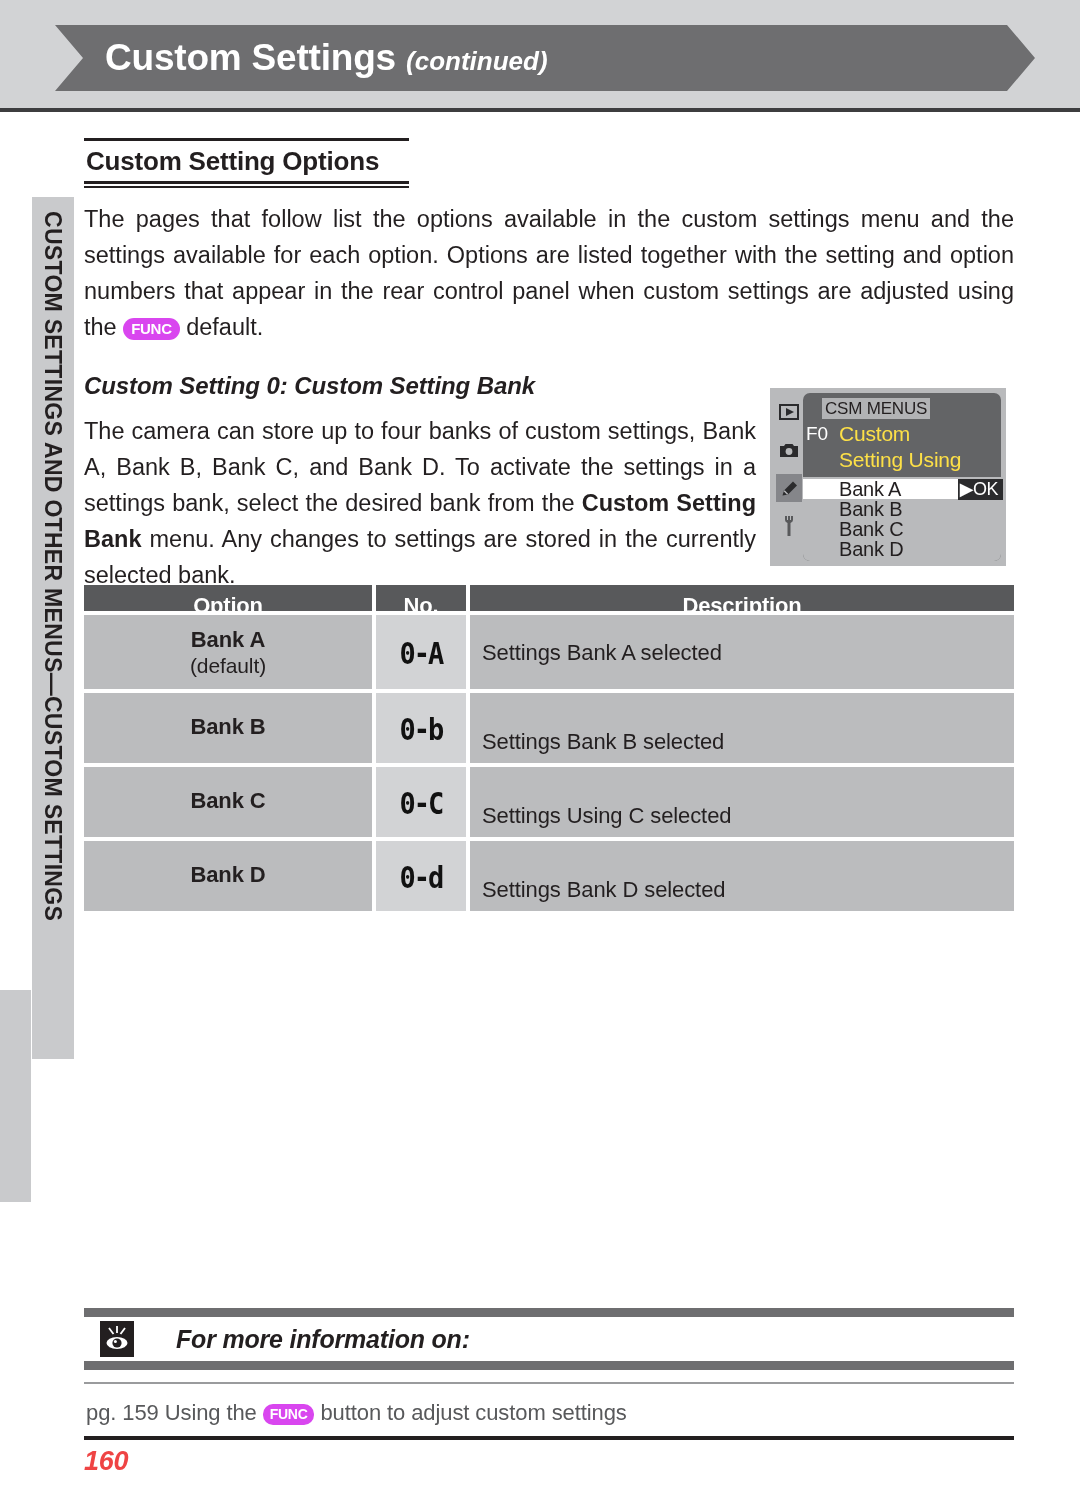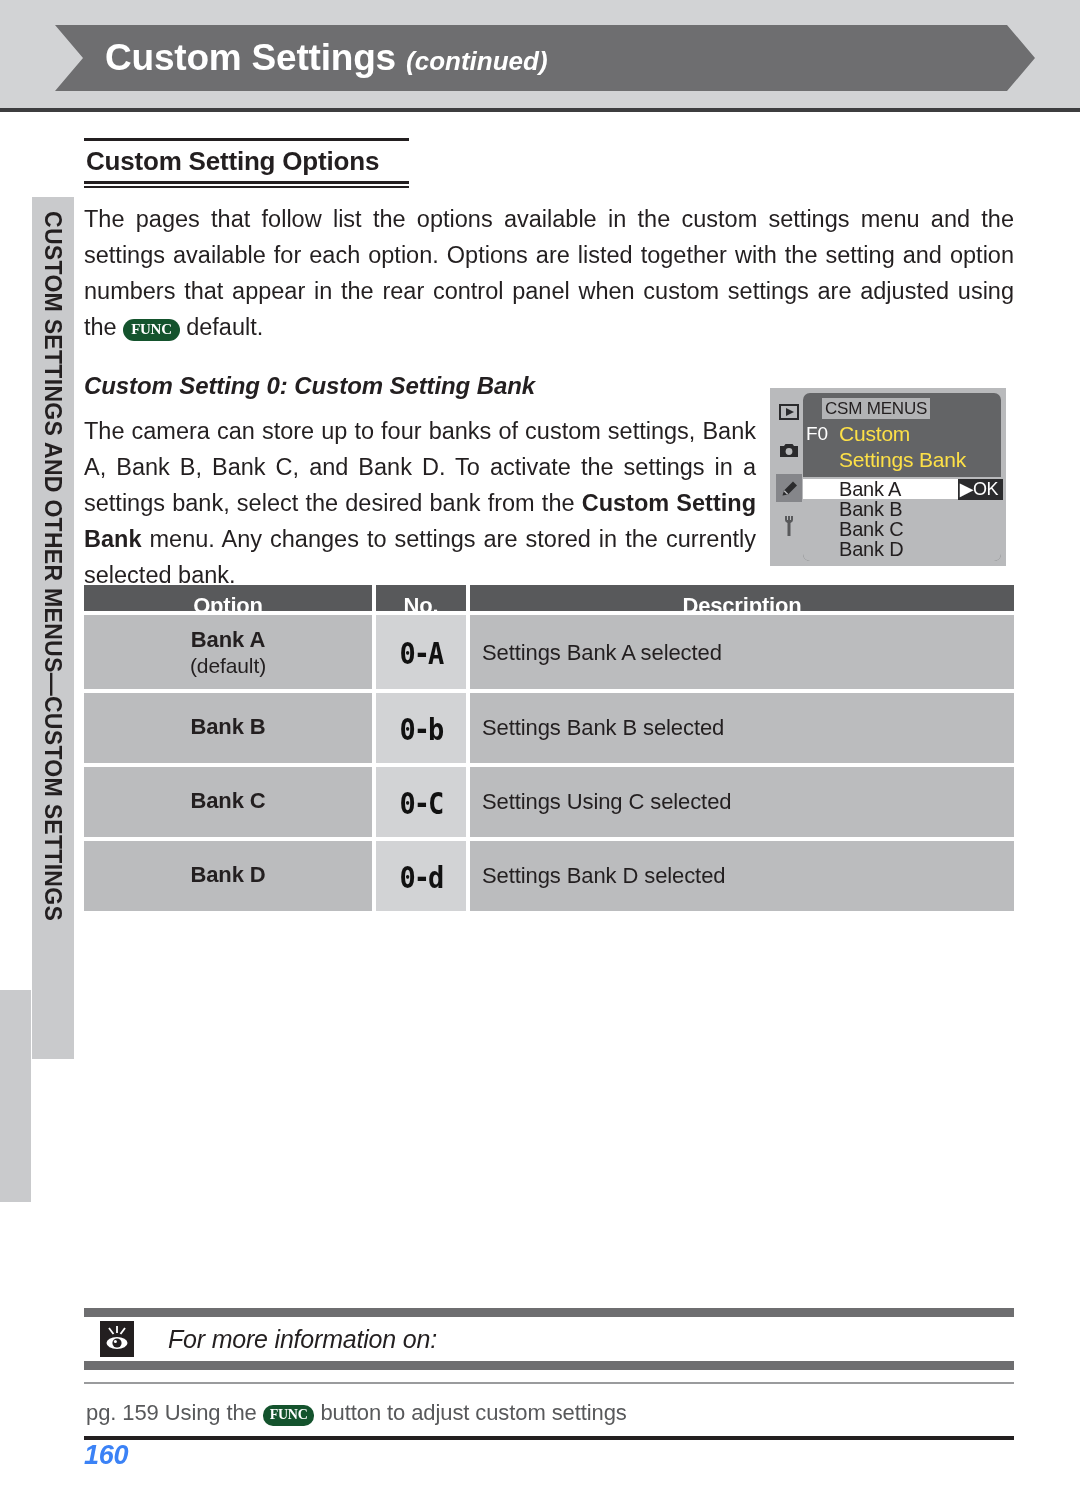--- a/index.html
+++ b/index.html
@@ -121,30 +121,30 @@
     font-size: 24px;
     font-style: italic;
     font-weight: bold;
     margin-top: 27px;
     letter-spacing: -0.1px;
     white-space: nowrap;
   }
 
   .func-badge {
     display: inline-block;
-    background: #14532d;
+    background: #d946ef;
     color: #ffffff;
     font-size: 15px;
     font-weight: bold;
     letter-spacing: -0.3px;
     border-radius: 11px;
     padding: 1px 8px 2px 8px;
     line-height: 19px;
     vertical-align: 1px;
-    font-family: Liberation Serif, serif;
+    font-family: Liberation Sans, sans-serif;
   }
   .func-badge.small {
     font-size: 14px;
     padding: 1px 7px 2px 7px;
     border-radius: 10px;
     line-height: 18px;
   }
 
   
   .lcd {
@@ -290,58 +290,59 @@
   }
 
   .r1 .c-opt, .r1 .c-no, .r1 .c-desc { height: 74px; }
   .r1 .cell-opt { padding-top: 12px; }
   .r1 .cell-no  { padding-top: 22px; }
   .r1 .cell-desc{ padding-top: 25px; }
 
   .rn .c-opt, .rn .c-no, .rn .c-desc { height: 70px; }
   .rn .cell-opt { padding-top: 21px; }
   .rn .cell-no  { padding-top: 20px; }
-  .rn .cell-desc{ padding-top: 22px; }
+  .rn .cell-desc{ padding-top: 36px; }
 
   
   .footer { position: absolute; left: 84px; top: 1308px; width: 930px; }
   .f-rule-top { height: 9px; background: #6e6e70; }
   .f-rule-bot { height: 9px; background: #6e6e70; margin-top: 0; }
   .f-mid { position: relative; height: 44px; background: #ffffff; }
   .eye-icon {
     position: absolute;
     left: 16px; top: 4px;
     width: 34px; height: 36px;
     background: #231f20;
     display: flex; align-items: center; justify-content: center;
   }
   .f-title {
     position: absolute;
-    left: 84px; top: 3px;
+    left: 92px; top: 3px;
     font-size: 25px;
     font-style: italic;
-    font-weight: normal;
+    font-weight: bold;
     line-height: 38px;
     color: #231f20;
     letter-spacing: -0.2px;
   }
   .f-thin { height: 2px; background: #9a9b9d; margin-top: 12px; }
   .f-line {
     font-size: 22px;
     color: #58595b;
     line-height: 30px;
     padding: 14px 0 8px 2px;
     letter-spacing: -0.1px;
   }
   .f-rule-black { height: 4px; background: #231f20; }
   .pageno {
     font-size: 27px;
     font-weight: bold;
     font-style: italic;
-    color: #3b82f6;
+    color: #ef4444;
+    padding-top: 6px;
     letter-spacing: -0.3px;
   }
 </style>
 </head>
 <body>
 
 <div class="header-band"></div>
 <div class="header-chevron"></div>
 <div class="header-title">
   <span>Custom Settings</span>
@@ -399,21 +400,21 @@
         <path d="M4 1 L4 5 Q4 7 6.5 8 L6.5 21 L9.5 21 L9.5 8 Q12 7 12 5 L12 1 L10 1 L10 5 L9 5 L9 1 L7 1 L7 5 L6 5 L6 1 Z" fill="#58595b"></path>
       </svg>
     </div>
   </div>
 
   <div class="lcd-main">
     <div class="lcd-title">CSM MENUS</div>
     <div class="lcd-f0">F0</div>
     <div class="lcd-label">
       <div>Custom</div>
-      <div>Settings Bank</div>
+      <div>Setting Using</div>
     </div>
 
     <div class="lcd-panel">
       <div class="lcd-list">
         <div class="lcd-row sel">
           <span>Bank A</span>
           <span class="lcd-ok">▶<span>OK</span></span>
         </div>
         <div class="lcd-row">
           <span>Bank B</span>

